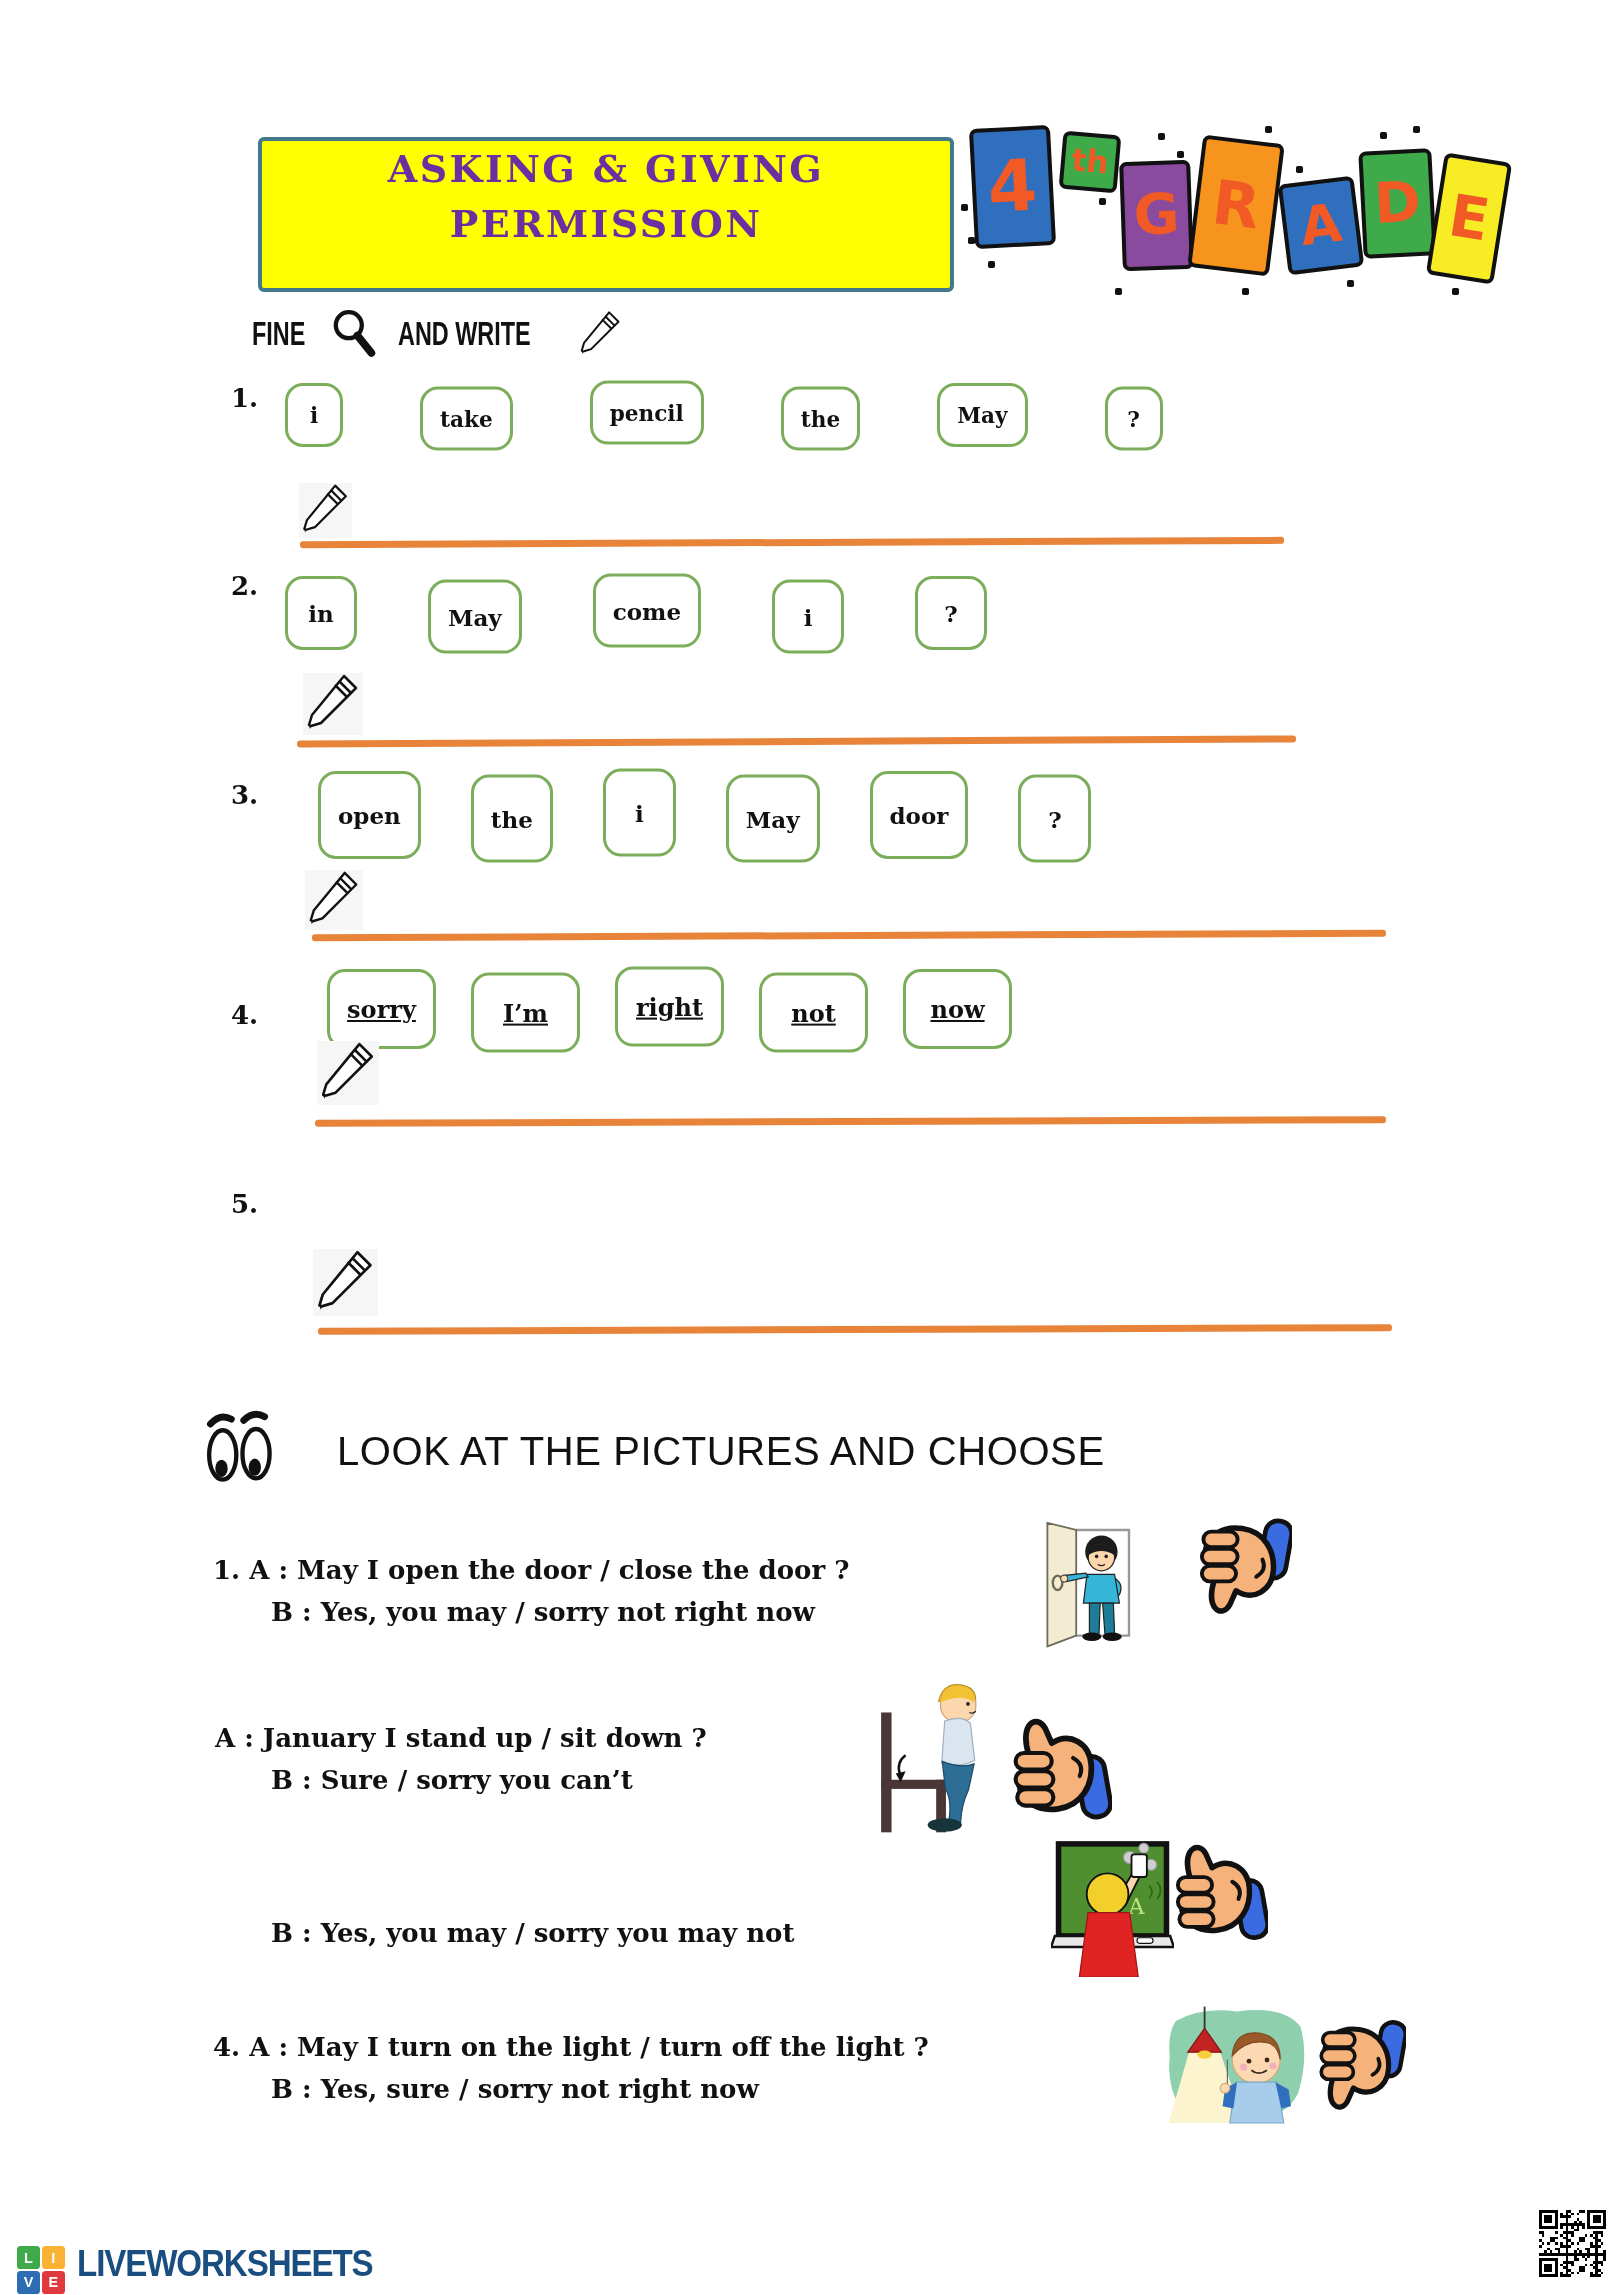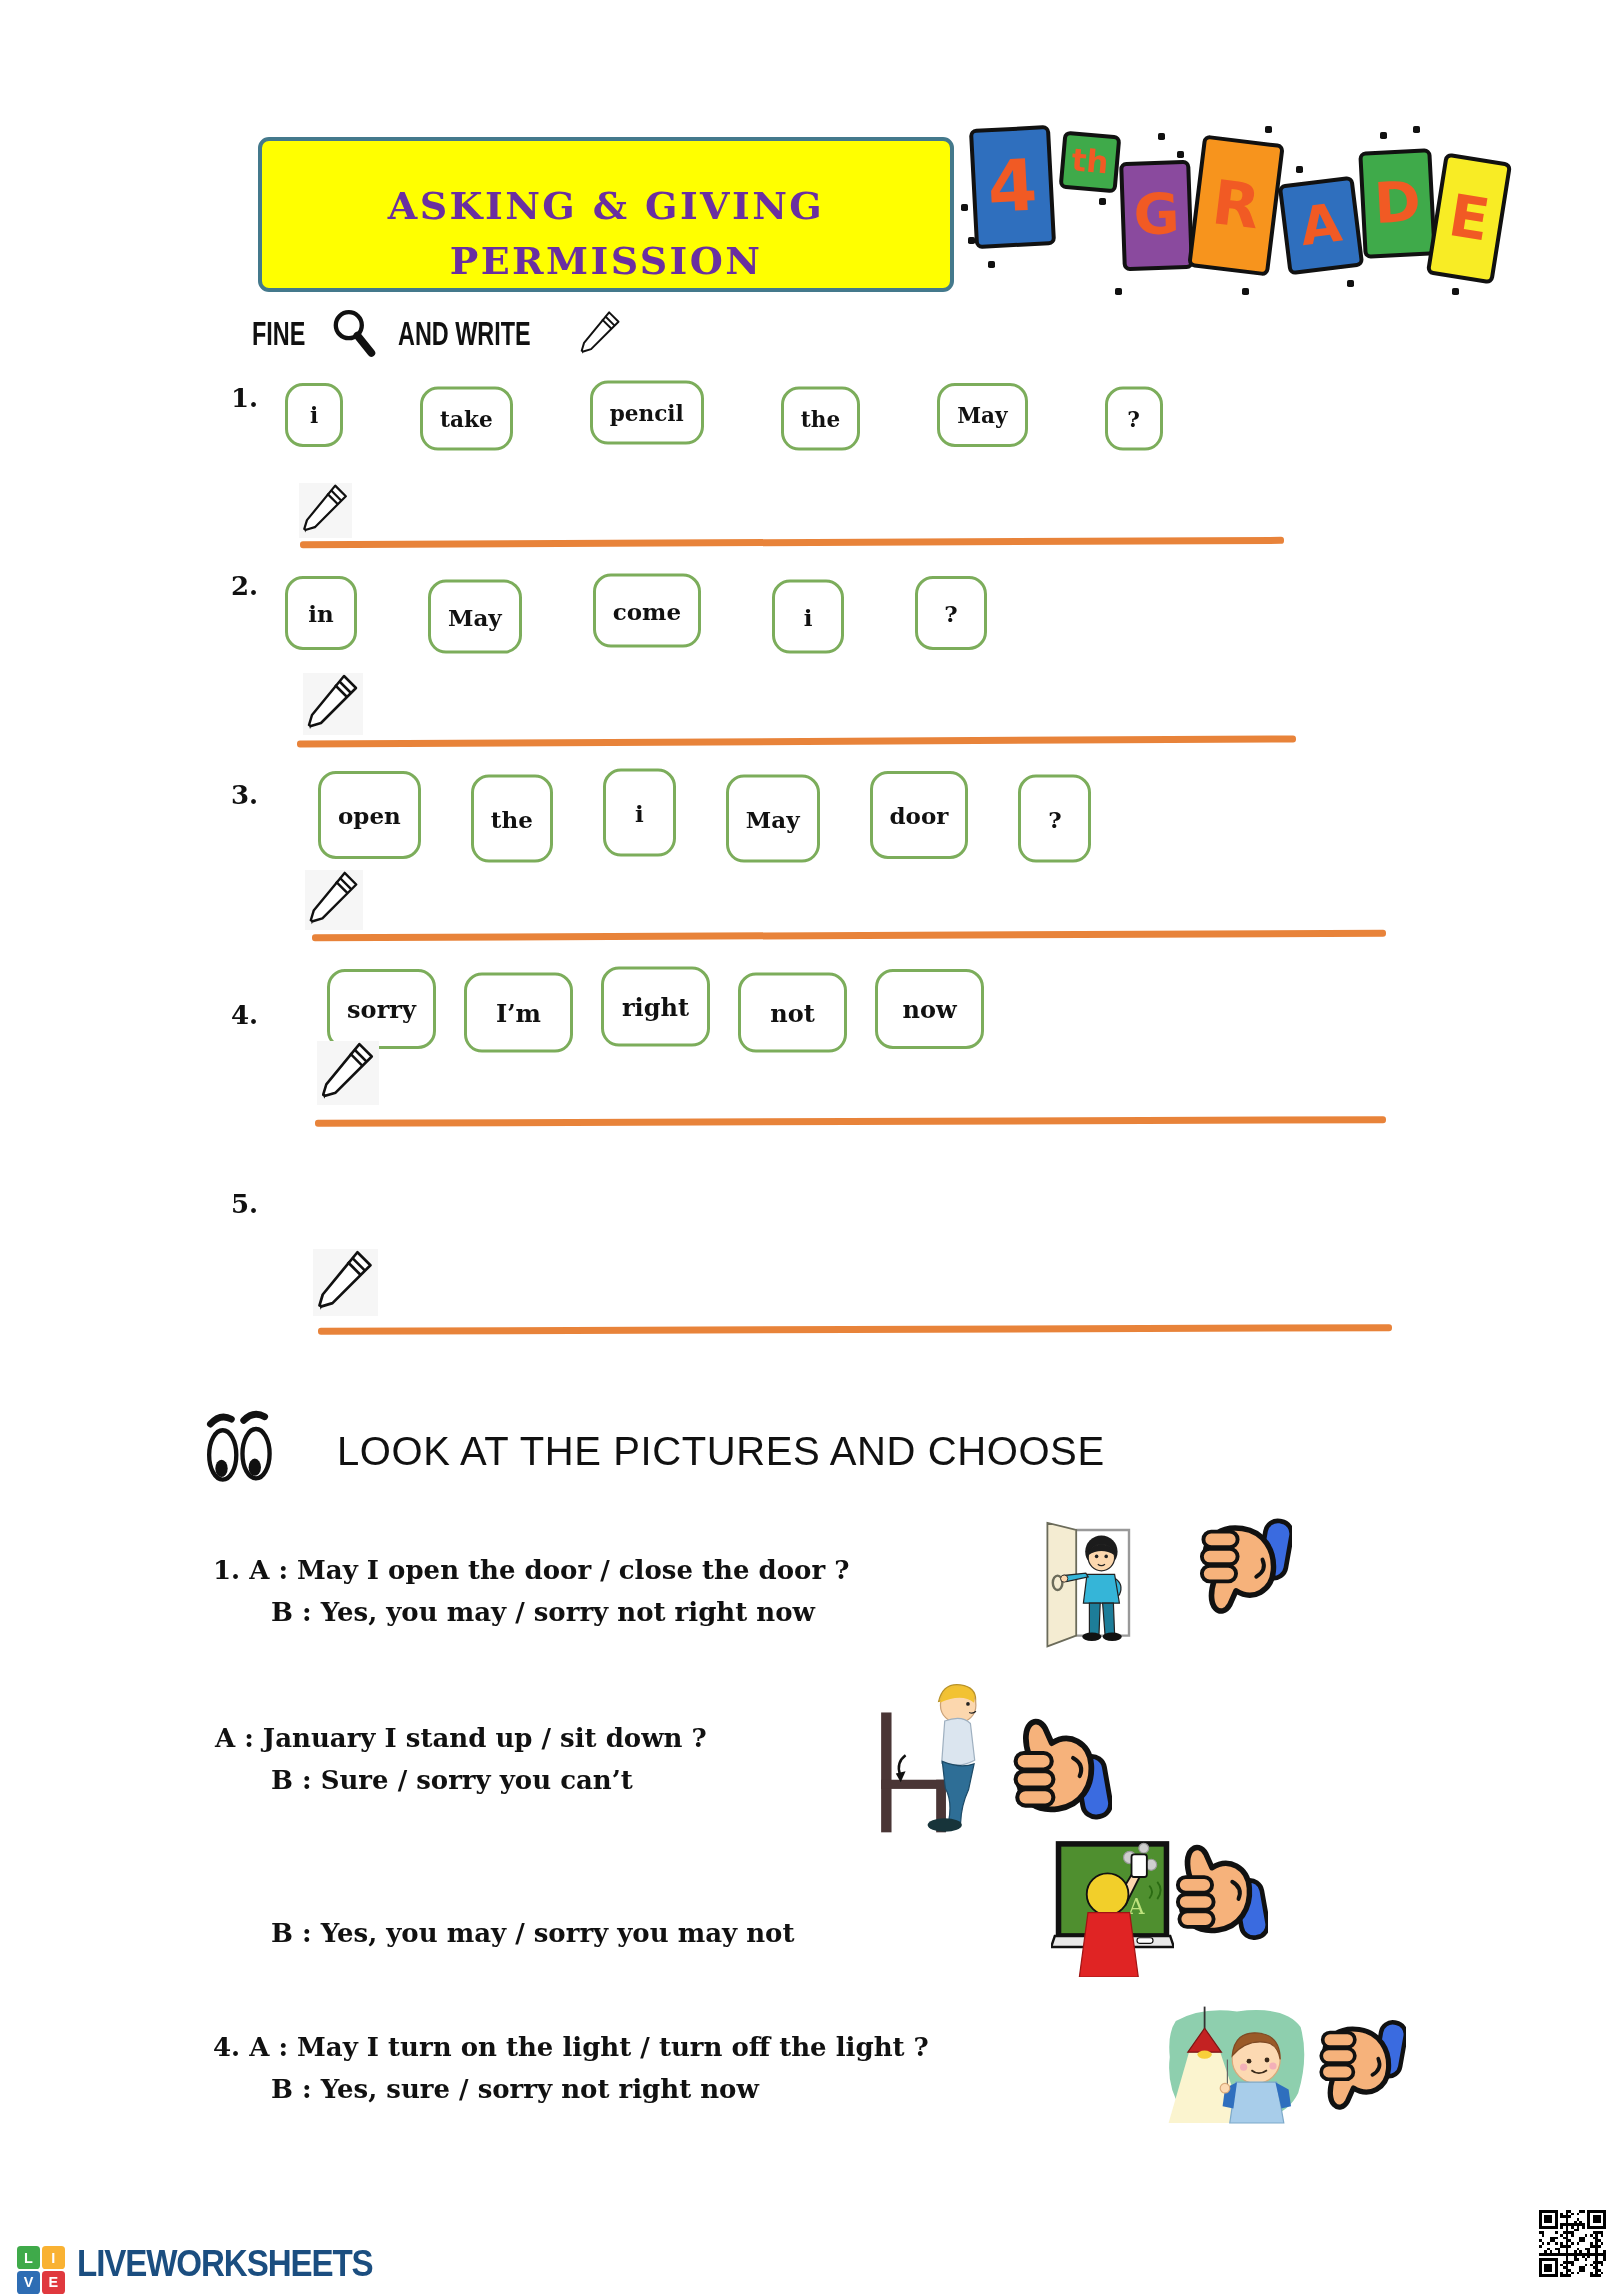--- a/index.html
+++ b/index.html
@@ -2,22 +2,22 @@
 <html style="font-size:9.6px"><head>
 <meta charset="utf-8">
 <style>
   html,body{margin:0;padding:0;background:#e9e9e9;}
   #page{position:relative;width:1623px;height:2295px;background:#ffffff;margin:0 auto;overflow:hidden;
         font-family:"DejaVu Serif", serif;color:#111;}
   .abs{position:absolute;}
 
   
   #title-box{left:258px;top:137px;width:696px;height:155px;background:#ffff00;
-    border:4.8px solid #44798c;border-radius:11px;display:flex;flex-direction:column;
-    align-items:center;justify-content:flex-end;box-sizing:border-box;}
+    border:4.8px solid #44798c;border-radius:6px;display:flex;flex-direction:column;
+    align-items:center;justify-content:flex-start;box-sizing:border-box;}
   .title-line{font-weight:bold;font-size:38px;line-height:55px;letter-spacing:2.4px;color:#6a2fa0;
     font-family:"DejaVu Serif", serif;}
 
   #grade-badge{left:960px;top:108px;width:504px;height:204px;}
   .tile{position:absolute;border:4.2px solid #111;border-radius:7.2px;display:flex;
     align-items:center;justify-content:center;font-family:"DejaVu Sans", sans-serif;
     font-weight:bold;box-sizing:border-box;}
   .tile span{transform:translateY(-1.2px);}
   .dot{position:absolute;width:6.6px;height:6.6px;background:#111;border-radius:1.8px;}
 
@@ -182,21 +182,21 @@
           <polygon points="41,3 53,15 18,50 8,53 6,52 9,42"></polygon>
         </g>
         <line x1="36" y1="8" x2="48" y2="20" stroke="#111" stroke-width="2.5"></line>
         <line x1="32" y1="12" x2="44" y2="24" stroke="#111" stroke-width="2.5"></line>
         <polygon points="6,52 8.5,53 7,56" fill="#111"></polygon>
       </svg>
   </div>
   <div class="answer-line abs" style="left:312px;top:932px;width:1074px;transform:rotate(-0.25deg);"></div>
 
   <div class="row-number abs" style="left:231px;top:1000px;">4.</div>
-  <div class="chip-row abs r4" style="left:327px;top:969px;gap:28px;">
+  <div class="chip-row abs r4" style="left:327px;top:969px;gap:35px;text-decoration:underline;">
     <div class="chip">sorry</div>
     <div class="chip">I’m</div>
     <div class="chip">right</div>
     <div class="chip">not</div>
     <div class="chip">now</div>
   </div>
   <div class="pencil abs" style="left:317px;top:1041px;">
     <svg width="62" height="62" viewBox="0 0 60 60">
         <g fill="#fff" stroke="#111" stroke-width="2.5" stroke-linejoin="round">
           <polygon points="41,3 53,15 18,50 8,53 6,52 9,42"></polygon>

